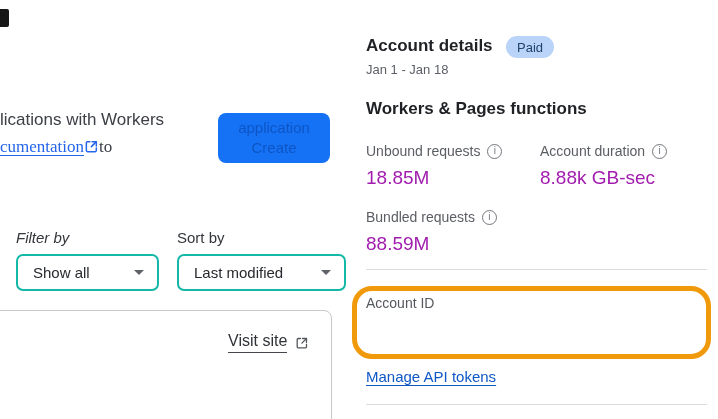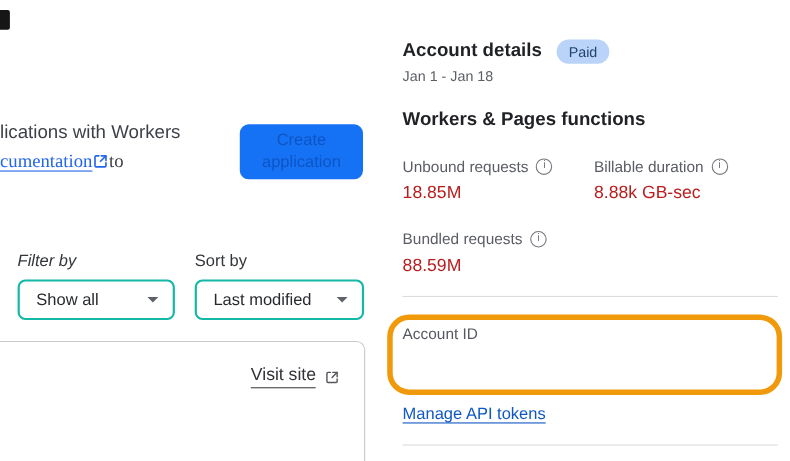--- a/index.html
+++ b/index.html
@@ -32,21 +32,21 @@
   
   .field-label{font-size:15px;color:#33363b;}
   .filter-label{left:16px;top:229px;font-style:italic;}
   .sort-label{left:177px;top:229px;}
   .dropdown{
     top:254px;height:37px;border:2px solid #14b8a6;border-radius:7px;background:#fff;
     display:flex;align-items:center;justify-content:space-between;
     padding:0 13px 0 15px;font-size:15px;color:#26292e;box-sizing:border-box;cursor:pointer;text-align:center;
   }
   .filter-dd{left:16px;width:143px;}
-  .sort-dd{left:177px;width:154px;}
+  .sort-dd{left:177px;width:169px;}
   .caret{width:0;height:0;border-left:5px solid transparent;border-right:5px solid transparent;border-top:5px solid #5f6369;}
 
   
   .projects-card{
     left:-14px;top:310px;width:344px;height:115px;background:#fff;
     border:1px solid #c9c9c9;border-top-right-radius:8px;
   }
   .visit-site{left:228px;top:332px;display:flex;align-items:center;gap:8px;font-size:16px;color:#303237;cursor:pointer;}
   .visit-text{border-bottom:1px solid #44464b;padding-bottom:2px;}
 
@@ -59,21 +59,21 @@
   }
   .date-range{left:366px;top:62px;font-size:13px;color:#5c6066;}
   .section-title{left:366px;top:99px;font-size:17px;font-weight:bold;color:#1f2125;}
 
   .metric-label{display:flex;align-items:center;gap:7px;font-size:14px;color:#5a5d63;white-space:nowrap;}
   .info{
     width:13px;height:13px;border:1px solid #74777d;border-radius:50%;
     font-size:10px;color:#74777d;display:inline-flex;align-items:center;justify-content:center;
     line-height:1;cursor:pointer;flex:0 0 auto;
   }
-  .metric-value{margin-top:8px;font-size:16px;color:#b91c1c;}
+  .metric-value{margin-top:8px;font-size:19px;color:#a21caf;}
   .m1{left:366px;top:143px;}
   .m2{left:540px;top:143px;}
   .m3{left:366px;top:209px;}
 
   .divider{height:1px;background:var(--divider,#dcdcdc);width:341px;left:366px;}
   .d1{top:269px;}
   .d2{top:404px;}
 
   
   .highlight-ring{
@@ -116,22 +116,22 @@
           <path d="M5.5 2.5 H3.2 C2.65 2.5 2.2 2.95 2.2 3.5 V10.8 C2.2 11.35 2.65 11.8 3.2 11.8 H10.5 C11.05 11.8 11.5 11.35 11.5 10.8 V8.5"></path>
           <path d="M7.5 2.5 H11.5 V6.5"></path>
           <path d="M11.3 2.7 L6.9 7.1"></path>
         </svg>
       </span>
       <span>to</span>
     </div>
   </div>
 
   <button class="abs create-btn">
+    <span>application</span>
     <span>Create</span>
-    <span>application</span>
   </button>
 
   <div class="abs field-label filter-label">Filter by</div>
   <div class="abs dropdown filter-dd">
     <span>Show all</span>
     <span class="caret"></span>
   </div>
 
   <div class="abs field-label sort-label">Sort by</div>
   <div class="abs dropdown sort-dd">
@@ -159,21 +159,21 @@
   <div class="abs m1">
     <div class="metric-label">
       <span>Unbound requests</span>
       <span class="info">i</span>
     </div>
     <div class="metric-value">18.85M</div>
   </div>
 
   <div class="abs m2">
     <div class="metric-label">
-      <span>Billable duration</span>
+      <span>Account duration</span>
       <span class="info">i</span>
     </div>
     <div class="metric-value">8.88k GB-sec</div>
   </div>
 
   <div class="abs m3">
     <div class="metric-label">
       <span>Bundled requests</span>
       <span class="info">i</span>
     </div>

